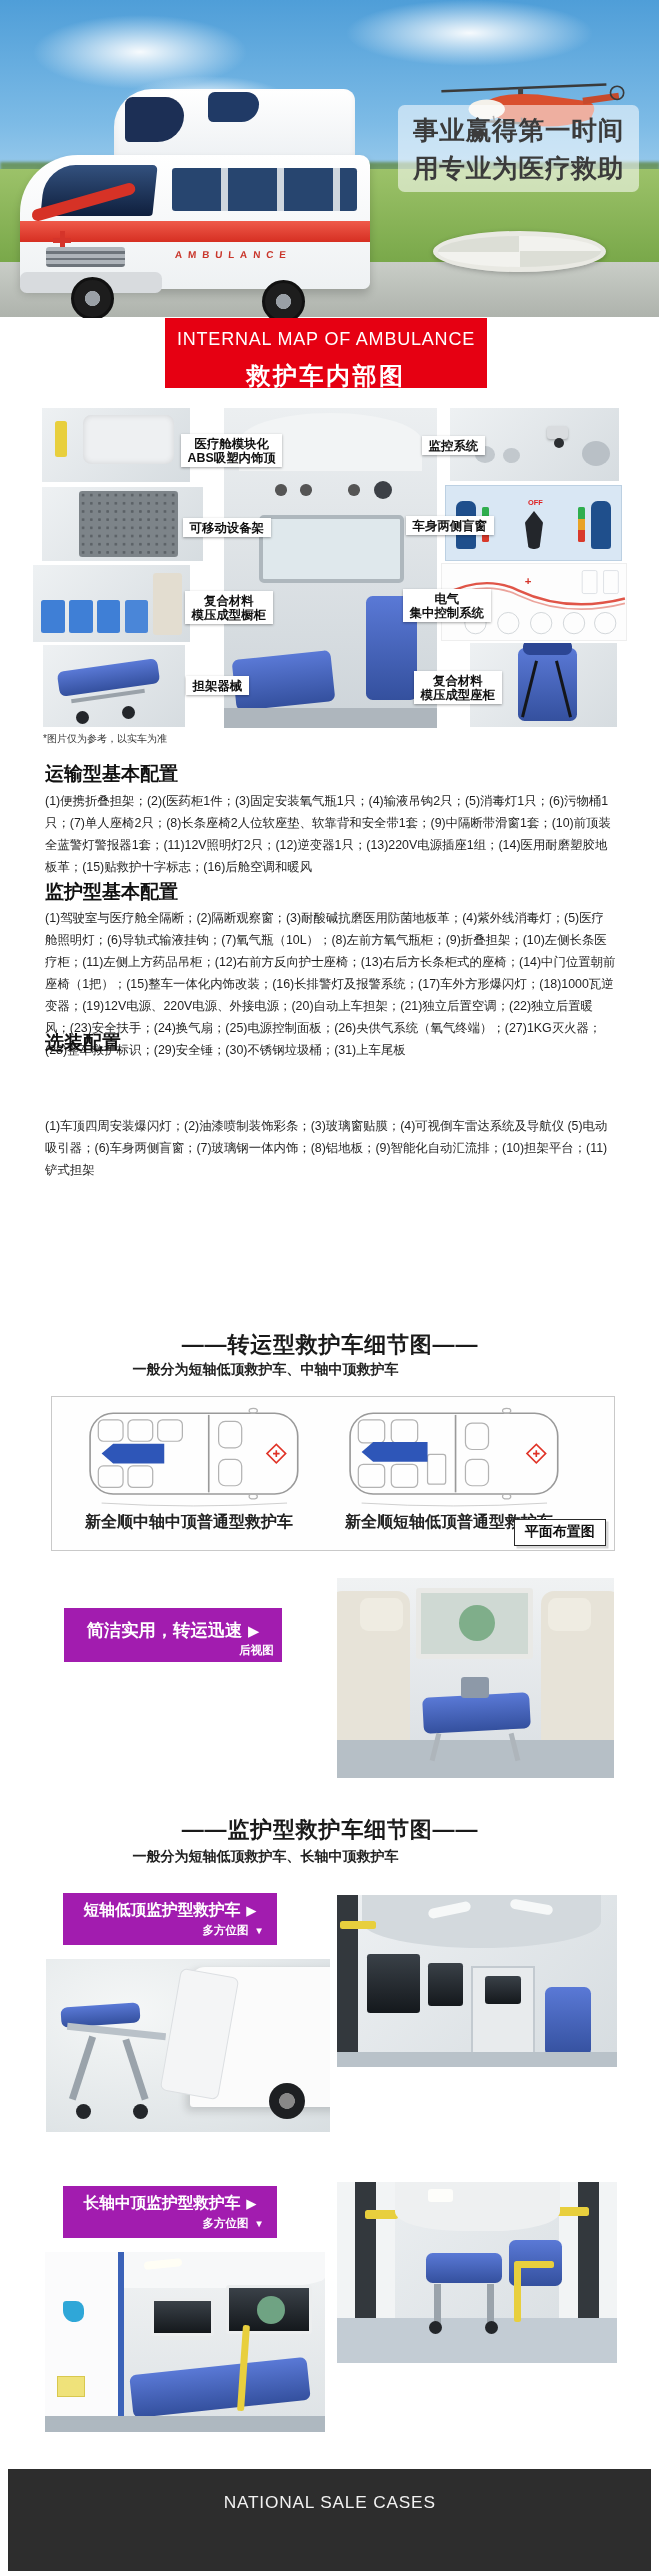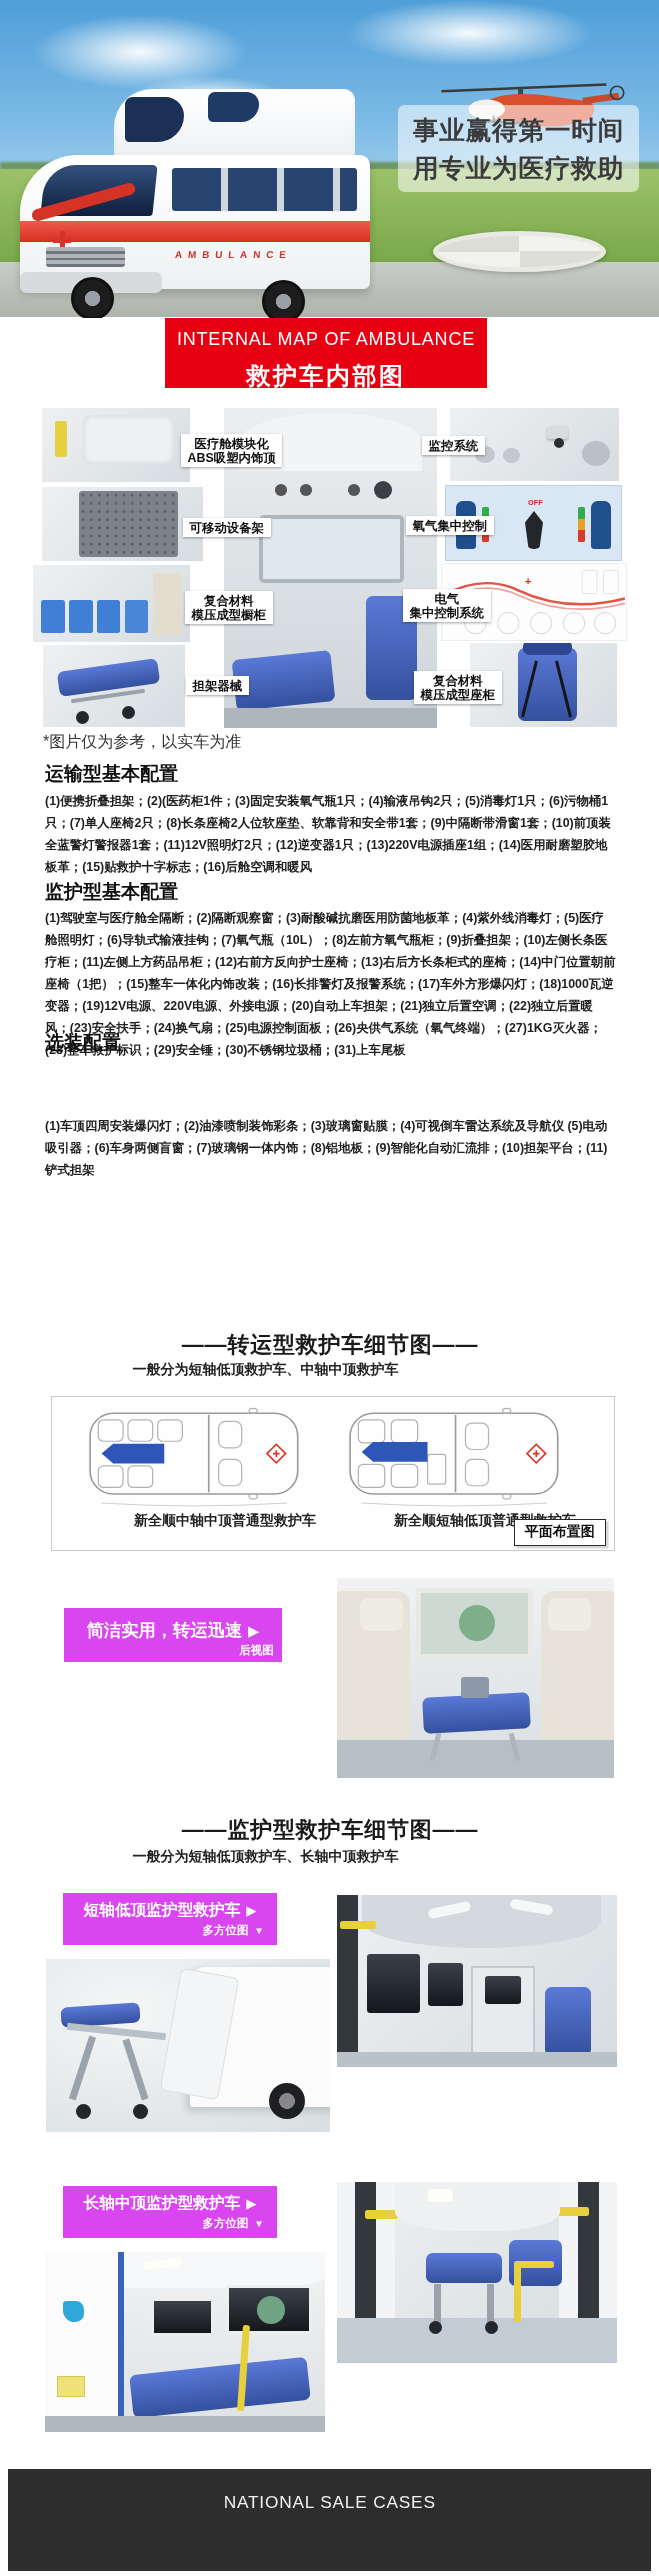--- a/index.html
+++ b/index.html
@@ -39,38 +39,38 @@
   #banner-internal .en { margin-top:10.7px; font-size:18px; letter-spacing:0.8px; }
   #banner-internal .cn { margin-top:10px; font-size:24px; font-weight:bold; letter-spacing:2.5px; }
   .dark-banner { position:absolute; left:8.2px; width:643px; height:102px; background:#2d2d2d; text-align:center; }
   .dark-banner .en { margin-top:23px; font-size:17.3px; color:#f2f2f2; letter-spacing:0.8px; }
   .dark-banner .cn { margin-top:7.4px; font-size:22px; font-weight:bold; color:#ffffff; letter-spacing:2.5px; }
 
   
   .ph { position:absolute; background:linear-gradient(135deg,#eef1f3,#d6dce0); overflow:hidden; }
   .callout { position:absolute; background:#fff; color:#111; font-size:12.4px; font-weight:bold; line-height:14px; padding:2.5px 6.6px; text-align:center; white-space:nowrap; box-shadow:0 0.8px 2.5px rgba(0,0,0,.35); }
   .l2:empty { display:none; }
-  #map-note { position:absolute; left:43px; top:732px; font-size:16px; color:#333; }
+  #map-note { position:absolute; left:43px; top:732px; font-size:10px; color:#333; }
 
   
   .cfg-h { position:absolute; left:45px; font-size:19px; font-weight:bold; color:#111; }
-  .cfg-b { position:absolute; left:45px; width:571px; font-size:12.4px; line-height:22px; color:#1f1f1f;font-weight:bold; }
+  .cfg-b { position:absolute; left:45px; width:571px; font-size:12.4px; line-height:22px; color:#1f1f1f; }
 
   
   .sec-h { position:absolute; left:0; width:660px; text-align:center; font-size:22px; font-weight:bold; color:#1a1a1a; letter-spacing:0.8px; }
   .sec-sub { position:absolute; left:0; width:531px; text-align:center; font-size:14px; font-weight:bold; color:#222; }
 
   
   #plan-box { position:absolute; left:51px; top:1396px; width:564px; height:155px; border:0.8px solid #c9c9c9; background:#fefefe; }
   .plan-svg { position:absolute; top:8.2px; width:231px; height:103px; }
-  .plan-cap { position:absolute; top:115px; width:231px; text-align:right; font-size:14px; font-weight:bold; color:#222; }
+  .plan-cap { position:absolute; top:115px; width:231px; text-align:left; font-size:16px; font-weight:bold; color:#222; }
   #plan-tag { position:absolute; right:8.2px; top:122px; border:1.6px solid #2a2a2a; background:#fff; padding:3.3px 10px; font-size:14px; font-weight:bold; color:#111; box-shadow:2.5px 2.5px 0 rgba(0,0,0,.15); }
 
   
-  .red-tag { position:absolute; background:#d946ef; color:#fff; }
+  .red-tag { position:absolute; background:#a21caf; color:#fff; }
   .red-tag .main { text-align:center; font-weight:bold; }
   .red-tag .sub { position:absolute; font-weight:bold; }
   #tag-transfer { left:64px; top:1608px; width:218px; height:54px; }
   #tag-transfer .main { padding-top:10px; font-size:17.3px; }
   #tag-transfer .sub { right:8.2px; bottom:4.1px; font-size:11.5px; }
   #card1 { left:63px; top:1893px; width:214px; height:52px; }
   #card2 { left:63px; top:2186px; width:214px; height:52px; }
   #card1 .main, #card2 .main { padding-top:6.6px; font-size:15.7px; }
   #card1 .sub, #card2 .sub { right:13px; top:30px; font-size:11.5px; }
   .arrow { font-size:.85em; margin-left:5.8px; }
@@ -215,21 +215,21 @@
     </div>
     <div class="callout" style="left:422px;top:436px;">
       <div class="l1">监控系统</div>
 
     </div>
     <div class="callout" style="left:183px;top:518px;">
       <div class="l1">可移动设备架</div>
 
     </div>
     <div class="callout" style="left:406px;top:516px;">
-      <div class="l1">氧气集中控制</div>
+      <div class="l1">车身两侧盲窗</div>
 
     </div>
     <div class="callout" style="left:185px;top:591px;">
       <div class="l1">复合材料</div>
       <div class="l2">模压成型橱柜</div>
     </div>
     <div class="callout" style="left:403px;top:589px;">
       <div class="l1">电气</div>
       <div class="l2">集中控制系统</div>
     </div>

